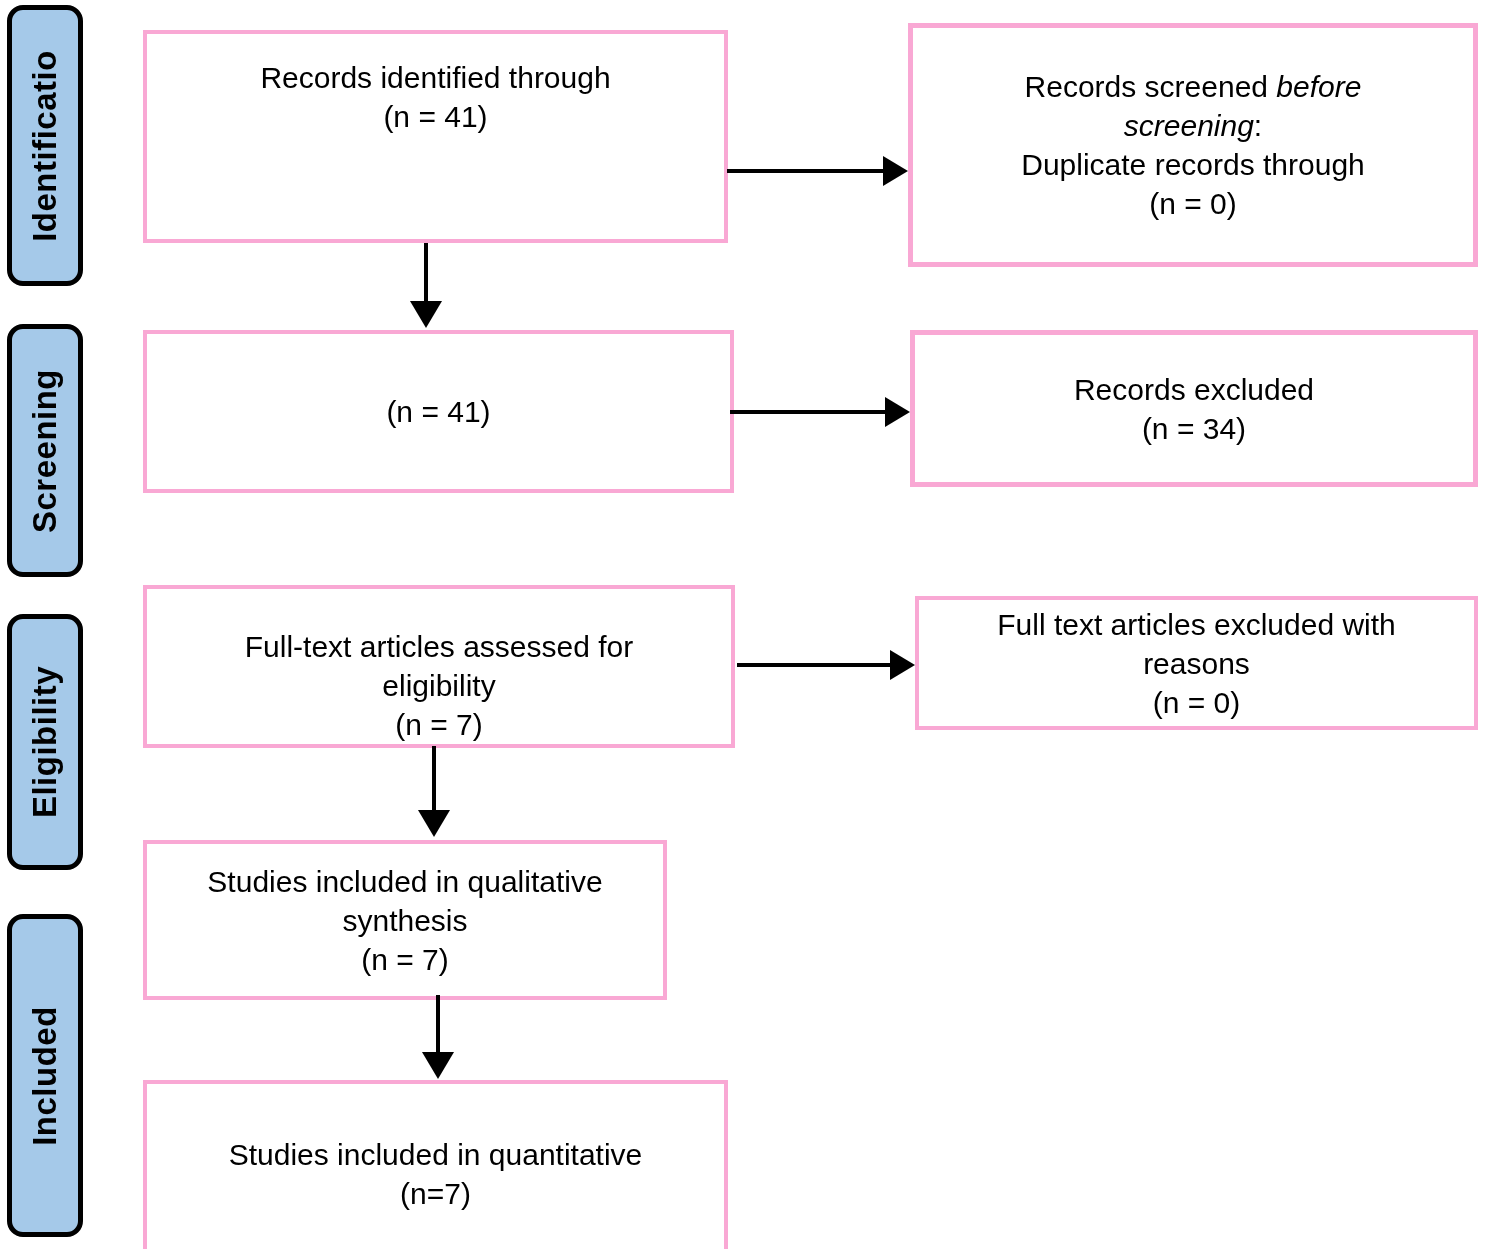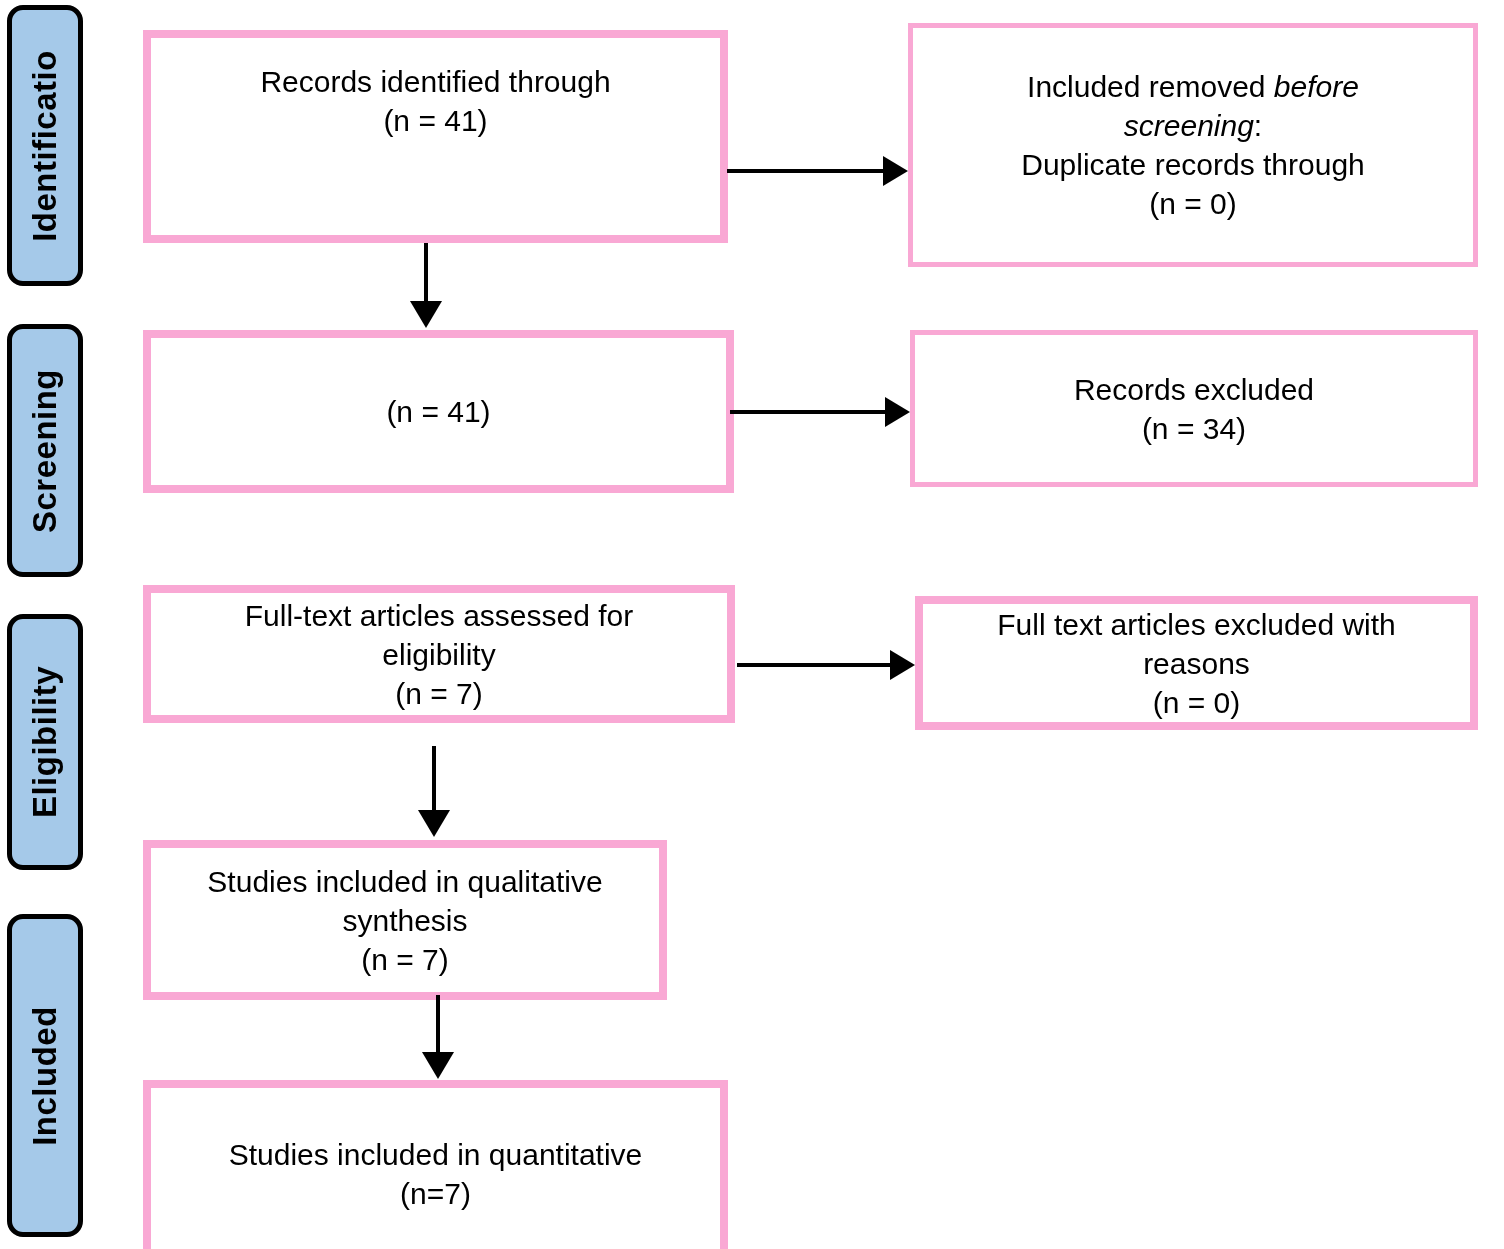--- a/index.html
+++ b/index.html
@@ -33,21 +33,21 @@
     white-space: nowrap;
     font-size: 33px;
     font-weight: bold;
     color: #000000;
     letter-spacing: 0.5px;
   }
   
   .fbox {
     position: absolute;
     background: #ffffff;
-    border: 8px solid #f9a8d4;
+    border: 4px solid #f9a8d4;
     box-sizing: border-box;
     display: flex;
     flex-direction: column;
     align-items: center;
     justify-content: center;
     text-align: center;
     font-size: 30px;
     line-height: 39px;
     color: #000000;
   }
@@ -95,36 +95,36 @@
   <div class="stage" style="top:914px;height:323px;">
     <span class="stage-label">Included</span>
   </div>
 
   <div class="fbox align-top" style="left:143px;top:30px;width:585px;height:213px;">
     <div>Records identified through</div>
     <div>(n = 41)</div>
   </div>
 
   <div class="fbox" style="left:908px;top:23px;width:570px;height:244px;border-width:5px;">
-    <div><span>Included removed </span><span class="italic">before</span></div>
+    <div><span>Records screened </span><span class="italic">before</span></div>
     <div><span class="italic">screening</span><span>:</span></div>
     <div>Duplicate records through</div>
     <div>(n = 0)</div>
   </div>
 
   <div class="fbox" style="left:143px;top:330px;width:591px;height:163px;">
     <div>(n = 41)</div>
   </div>
 
   <div class="fbox" style="left:910px;top:330px;width:568px;height:157px;border-width:5px;">
     <div>Records excluded</div>
     <div>(n = 34)</div>
   </div>
 
-  <div class="fbox" style="left:143px;top:585px;width:592px;height:138px;">
+  <div class="fbox" style="left:143px;top:585px;width:592px;height:163px;justify-content:flex-end;">
     <div>Full-text articles assessed for</div>
     <div>eligibility</div>
     <div>(n = 7)</div>
   </div>
 
   <div class="fbox" style="left:915px;top:596px;width:563px;height:134px;">
     <div>Full text articles excluded with</div>
     <div>reasons</div>
     <div>(n = 0)</div>
   </div>

